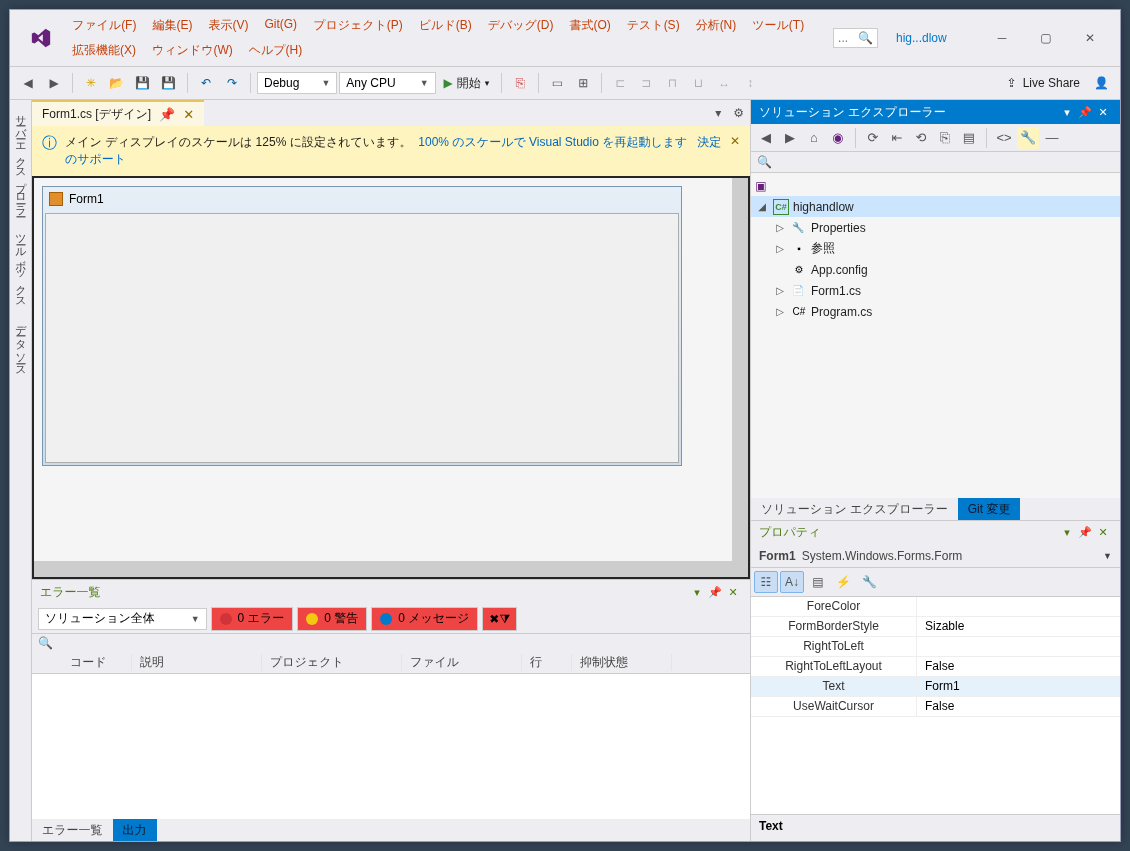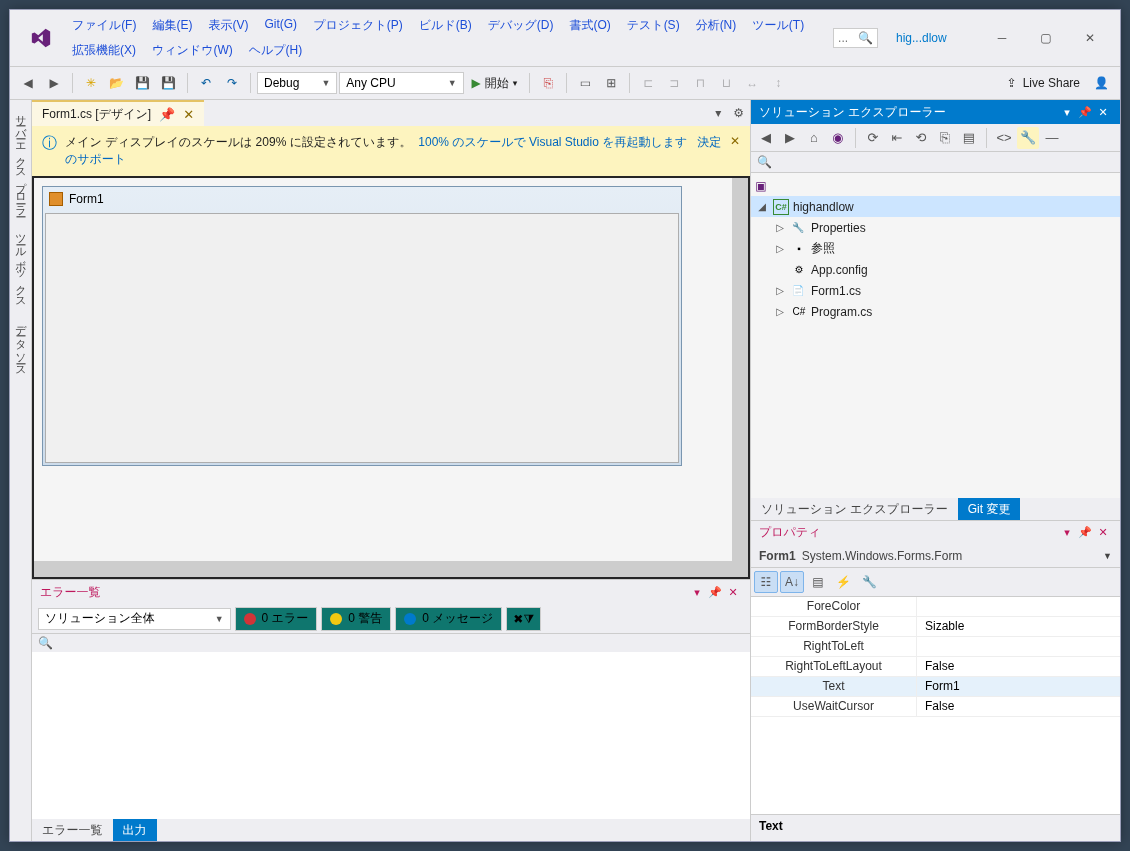--- a/index.html
+++ b/index.html
@@ -3,21 +3,21 @@
 <meta charset="utf-8">
 <style>
 * { margin: 0; padding: 0; box-sizing: border-box; font-family: "Meiryo UI", "Segoe UI", sans-serif; font-size: 12px; }
 body { width: 1130px; height: 851px; background: #345; overflow: hidden; }
 .window { width: 1112px; height: 833px; margin: 9px; background: #eeeef2; border: 1px solid #9b9fb9; display: flex; flex-direction: column; box-shadow: 0 0 12px rgba(0,0,0,.3); }
 
 
 .titlebar { display: flex; align-items: center; height: 56px; padding: 0 8px; }
 .vs-logo { width: 30px; height: 30px; margin: 0 8px; display:flex; align-items:center; justify-content:center; color:#68217a; }
 .menus { display: flex; flex-wrap: wrap; flex: 1; }
-.menu-item { padding: 4px 8px; color: #1d4ed8; cursor: default; }
+.menu-item { padding: 4px 8px; color: #c2410c; cursor: default; }
 .qlaunch { display:flex; align-items:center; border:1px solid #ccc; padding:2px 4px; background:#fff; margin-right:12px; }
 .qlaunch input { border:none; width:20px; outline:none; }
 .solname { width:90px; color:#007acc; padding:0 6px; white-space:nowrap; overflow:hidden; }
 .winbtn { width:44px; height:28px; display:flex; align-items:center; justify-content:center; color:#555; }
 
 
 .toolbar { display:flex; align-items:center; height:34px; padding:0 6px; border-top:1px solid #ccc; border-bottom:1px solid #ccc; background:#eeeef2; gap:2px; }
 .tbbtn { width:24px; height:24px; display:flex; align-items:center; justify-content:center; color:#555; border-radius:2px; }
 .tbsep { width:1px; height:20px; background:#ccc; margin:0 4px; }
 .tbcombo { display:flex; align-items:center; height:22px; border:1px solid #ccc; background:#fff; padding:0 6px; gap:22px; }
@@ -55,38 +55,38 @@
 .form-body { position:absolute; left:2px; right:2px; top:26px; bottom:2px; background:#f0f0f0; border:1px solid #adadad; }
 .scroll-h, .scroll-v { background:#e8e8e8; }
 .scroll-h { height:16px; }
 .scroll-v-spacer { width:16px; }
 .scroll-track { background:#cdcdcd; }
 
 
 .panel-hdr { display:flex; align-items:center; height:24px; padding:0 8px; background:#007acc; color:#fff; }
 .panel-hdr .ttl { flex:1; }
 .panel-hdr .ico { width:18px; display:flex; justify-content:center; font-size:11px; }
-.panel-hdr-light { display:flex; align-items:center; height:24px; padding:0 8px; background:#eeeef2; color:#be185d; }
+.panel-hdr-light { display:flex; align-items:center; height:24px; padding:0 8px; background:#eeeef2; color:#4d7c0f; }
 .panel-hdr-light .ttl { flex:1; }
 .panel-hdr-light .ico { width:18px; display:flex; justify-content:center; font-size:11px; }
 
 
 .errlist { display:flex; flex-direction:column; border-top:1px solid #ccc; }
 .errlist .bar { display:flex; align-items:center; height:30px; padding:0 6px; gap:4px; border-bottom:1px solid #ccc; }
-.filt { display:flex; align-items:center; gap:6px; height:24px; padding:0 8px; border:1px solid #ccc; background:#0f766e; }
+.filt { display:flex; align-items:center; gap:6px; height:24px; padding:0 8px; border:1px solid #ccc; background:#ef4444; }
 .filt .dot { width:12px; height:12px; border-radius:50%; }
 .err-red { background:#d13438; } .warn-y { background:#f2c811; } .info-b { background:#007acc; }
 .search-row { display:flex; align-items:center; padding:2px 6px; }
 .search-row input { flex:1; border:none; outline:none; background:transparent; color:#777; }
 .err-cols { display:flex; border-bottom:1px solid #ccc; height:22px; align-items:center; }
 .err-col { padding:0 8px; border-right:1px solid #e5e5e5; color:#444; }
 .err-body { flex:1; background:#fff; min-height:100px; }
 .bottom-tabs { display:flex; height:22px; }
 .bottom-tab { padding:3px 10px; background:#eeeef2; color:#444; }
-.bottom-tab.active { background:#007acc; color:#ffffff; }
+.bottom-tab.active { background:#007acc; color:#0f172a; }
 
 
 .sln-toolbar { display:flex; align-items:center; height:28px; padding:0 4px; gap:2px; border-bottom:1px solid #ccc; }
 .sln-toolbar .tbbtn { width:22px; height:22px; font-size:13px; }
 .sln-search { display:flex; align-items:center; padding:3px 6px; border-bottom:1px solid #ccc; }
 .sln-search input { flex:1; border:none; outline:none; color:#777; background:transparent; }
 .tree { flex:1; overflow:auto; background:#f5f5f5; padding:2px 0; }
 .tn { display:flex; align-items:center; height:21px; gap:4px; padding-right:6px; }
 .tn .tw { width:14px; text-align:center; color:#555; font-size:10px; }
 .tn .ic { width:16px; height:16px; display:flex; align-items:center; justify-content:center; }
@@ -157,21 +157,21 @@
     <div class="tbbtn" style="color:#005a9e">💾</div>
     <div class="tbbtn" style="color:#005a9e">💾</div>
     <div class="tbsep"></div>
     <div class="tbbtn" style="color:#005a9e">↶</div>
     <div class="tbbtn" style="color:#005a9e">↷</div>
     <div class="tbsep"></div>
     <div class="tbcombo">
         <span>Debug</span>
         <span class="chev">▼</span>
       </div>
-    <div class="tbcombo" style="gap:52px">
+    <div class="tbcombo" style="gap:24px">
         <span>Any CPU</span>
         <span class="chev">▼</span>
       </div>
     <div class="start-btn">
         <span class="play">▶</span>
         <span>開始</span>
         <span class="chev" style="font-size:9px">▾</span>
       </div>
     <div class="tbsep"></div>
     <div class="tbbtn" style="color:#c44">⎘</div>
@@ -208,21 +208,21 @@
           <span class="close">✕</span>
         </div>
         <div class="spacer"></div>
         <div class="cog">▾</div>
         <div class="cog">⚙</div>
       </div>
 
       <div class="infobar">
         <span class="icon">ⓘ</span>
         <div style="flex:1">
-          <span>メイン ディスプレイのスケールは 209% に設定されています。</span>&nbsp;
+          <span>メイン ディスプレイのスケールは 125% に設定されています。</span>&nbsp;
           <a>100% のスケールで Visual Studio を再起動します</a>&nbsp;&nbsp;
           <a>決定のサポート</a>
         </div>
         <span class="x">✕</span>
       </div>
 
       <div class="designer">
         <div style="flex:1;display:flex;min-height:0">
           <div class="designer-inner">
             <div class="form-window">
@@ -239,41 +239,50 @@
       </div>
 
       <div class="errlist" style="flex:0 0 262px">
         <div class="panel-hdr-light">
           <span class="ttl">エラー一覧</span>
           <span class="ico">▾</span>
           <span class="ico">📌</span>
           <span class="ico">✕</span>
         </div>
         <div class="bar">
-          <div class="tbcombo" style="gap:60px">
+          <div class="tbcombo" style="gap:36px">
               <span>ソリューション全体</span>
               <span class="chev">▼</span>
             </div>
           <div class="filt">
               <span class="dot err-red"></span>
               <span>0 エラー</span>
             </div>
           <div class="filt">
               <span class="dot warn-y"></span>
               <span>0 警告</span>
             </div>
           <div class="filt">
               <span class="dot info-b"></span>
               <span>0 メッセージ</span>
             </div>
           <div class="filt" style="padding:0 6px">✖⧩</div>
         </div>
         <div class="search-row">
           <span style="color:#777">🔍</span>
         </div>
+        <div class="err-cols" id="errcols">
+            <div class="err-col" style="width: 30px;"></div>
+            <div class="err-col" style="width: 70px;">コード</div>
+            <div class="err-col" style="width: 130px;">説明</div>
+            <div class="err-col" style="width: 140px;">プロジェクト</div>
+            <div class="err-col" style="width: 120px;">ファイル</div>
+            <div class="err-col" style="width: 50px;">行</div>
+            <div class="err-col" style="width: 100px;">抑制状態</div>
+          </div>
         <div class="err-body"></div>
         <div class="bottom-tabs">
           <div class="bottom-tab">エラー一覧</div>
           <div class="bottom-tab active">出力</div>
         </div>
       </div>
     </div>
 
     <div class="right-col">
       <div class="panel-hdr">

